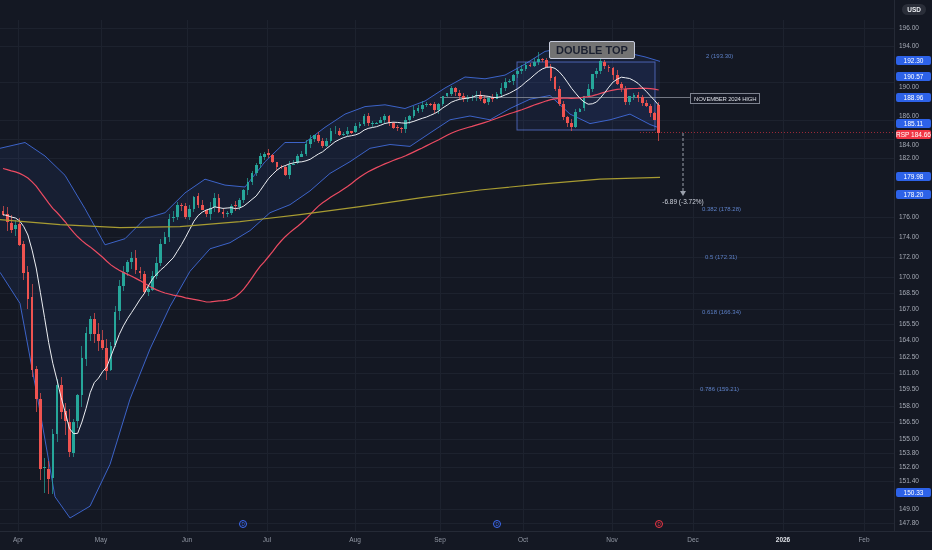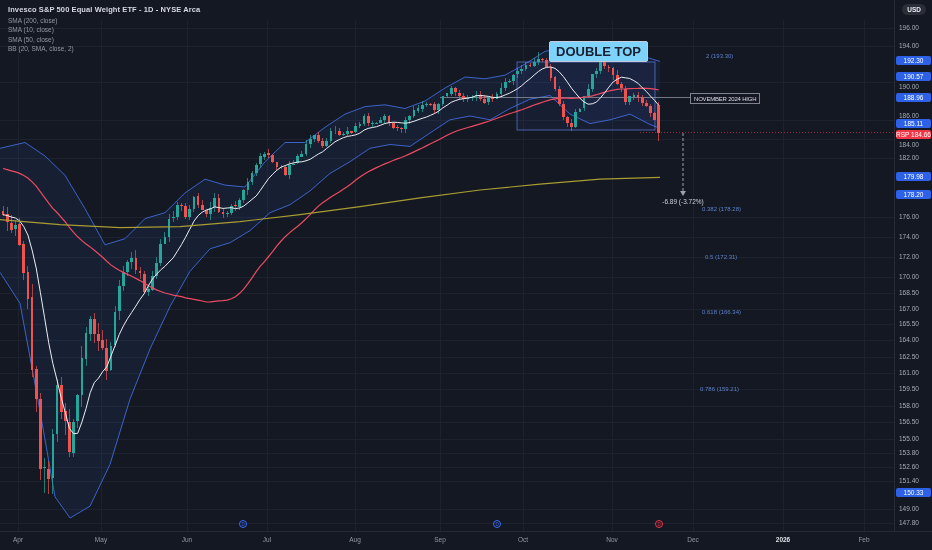--- a/index.html
+++ b/index.html
@@ -19,21 +19,21 @@
   .pa-badge{position:absolute;left:1px;right:1px;font-size:6.5px;color:#fff;text-align:center;
             border-radius:2px;padding:1px 0;white-space:nowrap;}
   
   #time-axis{position:absolute;left:0;bottom:0;right:0;height:18px;border-top:1px solid #252a36;
              background:#141823;z-index:20;}
   .ta-label{position:absolute;top:4px;font-size:6.5px;color:#9298a4;transform:translateX(-50%);white-space:nowrap;}
   .ta-label.strong{color:#dde0e6;font-weight:700;}
   .ta-event{position:absolute;top:-12px;width:8px;height:8px;border-radius:50%;box-sizing:border-box;
             transform:translateX(-50%);font-size:4.5px;line-height:7px;text-align:center;cursor:pointer;}
   
-  .dt-label{position:absolute;z-index:25;background:#7dd3fc;color:#1b2030;font-weight:700;font-size:13px;
+  .dt-label{position:absolute;z-index:25;background:#737373;color:#1b2030;font-weight:700;font-size:11px;
             padding:2px 6px;border-radius:2px;border:1px solid #c6cbdc;cursor:pointer;white-space:nowrap;}
   .nov-label{position:absolute;z-index:25;border:1px solid #7d828f;color:#d7dae1;font-size:6px;
              letter-spacing:-0.2px;padding:1.5px 3px;background:rgba(20,24,35,.85);cursor:pointer;white-space:nowrap;}
   .measure-label{position:absolute;z-index:25;color:#ccd0da;font-size:6.5px;text-align:center;white-space:nowrap;}
   .fib-label{position:absolute;z-index:25;color:#5d80c7;font-size:6px;white-space:nowrap;cursor:pointer;}
 </style>
 </head>
 <body>
 
 <div class="app">
@@ -407,27 +407,20 @@
       <path d="M3.0 168.5 L7.2 169.6 L11.3 170.8 L15.5 171.9 L19.6 173.4 L23.8 175.5 L27.9 178.0 L32.1 181.9 L36.2 186.2 L40.4 191.8 L44.5 197.4 L48.7 203.2 L52.8 208.3 L57.0 212.5 L61.1 217.2 L65.3 222.0 L69.4 227.5 L73.6 232.4 L77.7 236.8 L81.9 240.6 L86.0 243.9 L90.2 246.9 L94.3 250.2 L98.5 253.7 L102.6 257.3 L106.8 261.3 L110.9 264.9 L115.1 267.8 L119.2 270.3 L123.4 272.4 L127.5 274.4 L131.7 276.3 L135.8 278.4 L140.0 280.6 L144.1 283.1 L148.3 285.6 L152.4 287.9 L156.6 289.9 L160.7 291.5 L164.9 293.0 L169.0 294.0 L173.2 295.1 L177.3 295.9 L181.5 296.7 L185.6 297.8 L189.8 298.6 L193.9 299.3 L198.1 300.1 L202.2 301.0 L206.4 302.0 L210.5 301.8 L214.7 301.3 L218.8 300.9 L223.0 300.7 L227.1 300.1 L231.3 298.7 L235.4 296.8 L239.6 293.3 L243.7 289.2 L247.9 283.6 L252.0 277.8 L256.2 271.7 L260.3 266.2 L264.5 261.6 L268.6 256.5 L272.8 251.4 L276.9 245.9 L281.1 241.0 L285.2 236.7 L289.4 232.9 L293.5 229.5 L297.7 226.3 L301.8 222.7 L306.0 218.8 L310.1 214.7 L314.3 210.1 L318.4 206.1 L322.6 202.8 L326.7 199.9 L330.9 197.1 L335.0 194.5 L339.2 192.0 L343.3 189.3 L347.5 186.5 L351.6 183.4 L355.8 180.1 L359.9 177.1 L364.1 174.2 L368.2 171.8 L372.4 169.6 L376.5 167.6 L380.7 165.7 L384.8 163.9 L389.0 162.2 L393.1 160.5 L397.3 158.9 L401.4 157.5 L405.6 155.8 L409.7 153.9 L413.9 151.9 L418.0 149.9 L422.2 148.0 L426.3 145.9 L430.5 143.7 L434.6 141.7 L438.8 139.7 L442.9 137.5 L447.1 135.3 L451.2 133.3 L455.4 131.5 L459.5 130.0 L463.7 128.7 L467.8 127.5 L472.0 126.4 L476.1 125.2 L480.3 123.9 L484.4 122.6 L488.6 121.2 L492.7 119.7 L496.9 118.3 L501.0 116.8 L505.2 115.3 L509.3 113.8 L513.5 112.5 L517.6 111.1 L521.8 109.7 L525.9 108.2 L530.1 106.6 L534.2 105.0 L538.4 103.6 L542.5 102.2 L546.7 100.8 L550.8 99.7 L555.0 98.8 L559.1 98.3 L563.3 98.1 L567.4 98.1 L571.6 98.3 L575.7 98.1 L579.9 97.8 L584.0 97.2 L588.2 96.6 L592.3 95.8 L596.5 94.7 L600.6 93.4 L604.8 92.2 L608.9 91.0 L613.1 90.1 L617.2 89.4 L621.4 89.0 L625.5 88.9 L629.7 88.7 L633.8 88.5 L638.0 88.4 L642.1 88.2 L646.3 88.3 L650.4 88.6 L654.6 89.1 L658.7 90.0" fill="none" stroke="#ec4b62" stroke-width="1.2"></path>
       <path d="M3.0 214.7 L7.2 215.5 L11.3 217.0 L15.5 218.0 L19.6 220.9 L23.8 226.7 L27.9 235.0 L32.1 250.1 L36.2 268.0 L40.4 292.6 L44.5 317.3 L48.7 342.7 L52.8 363.3 L57.0 380.0 L61.1 397.3 L65.3 412.6 L69.4 428.4 L73.6 433.7 L77.7 433.3 L81.9 422.1 L86.0 408.6 L90.2 392.7 L94.3 382.6 L98.5 378.1 L102.6 371.7 L106.8 366.8 L110.9 356.3 L115.1 345.5 L119.2 334.6 L123.4 325.9 L127.5 318.7 L131.7 312.4 L135.8 306.1 L140.0 299.4 L144.1 293.8 L148.3 285.9 L152.4 279.1 L156.6 274.2 L160.7 269.9 L164.9 266.4 L169.0 262.0 L173.2 257.9 L177.3 251.3 L181.5 244.6 L185.6 237.2 L189.8 229.2 L193.9 221.3 L198.1 215.6 L202.2 212.2 L206.4 209.9 L210.5 208.8 L214.7 206.9 L218.8 207.6 L223.0 208.4 L227.1 208.0 L231.3 207.7 L235.4 208.6 L239.6 208.0 L243.7 206.1 L247.9 202.8 L252.0 199.4 L256.2 196.0 L260.3 190.4 L264.5 184.3 L268.6 178.5 L272.8 174.1 L276.9 170.2 L281.1 167.1 L285.2 165.6 L289.4 163.9 L293.5 162.9 L297.7 162.1 L301.8 161.8 L306.0 160.8 L310.1 159.3 L314.3 156.6 L318.4 154.0 L322.6 151.8 L326.7 148.4 L330.9 145.1 L335.0 141.8 L339.2 139.6 L343.3 137.7 L347.5 136.4 L351.6 135.7 L355.8 134.8 L359.9 133.1 L364.1 130.1 L368.2 128.4 L372.4 127.5 L376.5 126.7 L380.7 125.2 L384.8 123.5 L389.0 122.7 L393.1 122.2 L397.3 122.4 L401.4 122.9 L405.6 123.2 L409.7 122.5 L413.9 121.3 L418.0 119.8 L422.2 118.3 L426.3 117.1 L430.5 115.3 L434.6 113.5 L438.8 111.1 L442.9 107.8 L447.1 105.2 L451.2 102.3 L455.4 100.6 L459.5 99.3 L463.7 98.7 L467.8 98.1 L472.0 97.3 L476.1 95.8 L480.3 95.3 L484.4 95.9 L488.6 96.4 L492.7 97.4 L496.9 97.5 L501.0 96.7 L505.2 94.9 L509.3 93.3 L513.5 91.0 L517.6 88.7 L521.8 85.6 L525.9 81.9 L530.1 78.7 L534.2 75.0 L538.4 71.5 L542.5 68.8 L546.7 67.3 L550.8 67.0 L555.0 68.4 L559.1 71.7 L563.3 76.5 L567.4 82.2 L571.6 88.3 L575.7 93.3 L579.9 98.3 L584.0 101.9 L588.2 104.2 L592.3 103.8 L596.5 102.0 L600.6 97.7 L604.8 92.6 L608.9 87.1 L613.1 82.0 L617.2 79.2 L621.4 77.2 L625.5 77.8 L629.7 78.5 L633.8 80.6 L638.0 83.3 L642.1 87.5 L646.3 91.4 L650.4 96.0 L654.6 100.4 L658.7 105.3" fill="none" stroke="#eceef2" stroke-width="1"></path>
       <path d="M0.0 219.6 L60.0 224.6 L120.0 227.6 L180.0 226.6 L240.0 221.6 L300.0 214.7 L360.0 206.7 L420.0 197.8 L480.0 190.0 L540.0 184.1 L600.0 179.2 L660.0 177.3" fill="none" stroke="#a89c32" stroke-width="1.2"></path>
       <line x1="640" y1="132.5" x2="895" y2="132.5" stroke="#f23645" stroke-width="1" stroke-dasharray="1,2" stroke-opacity="0.6"></line>
       <g stroke="#9aa0ac" fill="#9aa0ac">
   <line x1="683" y1="133" x2="683" y2="192" stroke-dasharray="3,2" stroke-width="1"></line>
   <path d="M680 191 L686 191 L683 196 Z" stroke="none"></path>
       </g>
     </svg>
 
-  <div class="legend">
-    <div class="title">Invesco S&amp;P 500 Equal Weight ETF - 1D - NYSE Arca</div>
-    <div class="ind">SMA (200, close)</div>
-    <div class="ind">SMA (10, close)</div>
-    <div class="ind">SMA (50, close)</div>
-    <div class="ind">BB (20, SMA, close, 2)</div>
-  </div>
 
   <div class="usd-btn">USD</div>
 
   <div id="price-axis">
       <div class="pa-label" style="top: 24px;">196.00</div>
       <div class="pa-label" style="top: 41.9767px;">194.00</div>
       <div class="pa-label" style="top: 83.4929px;">190.00</div>
       <div class="pa-label" style="top: 111.786px;">186.00</div>
       <div class="pa-label" style="top: 140.735px;">184.00</div>
       <div class="pa-label" style="top: 153.89px;">182.00</div>

